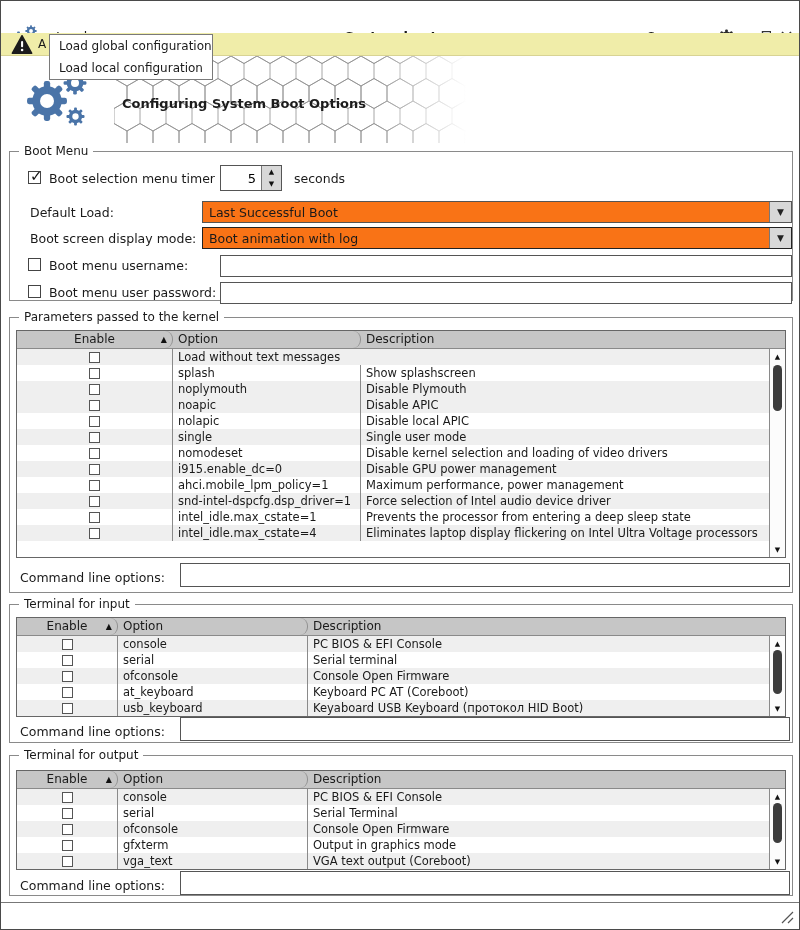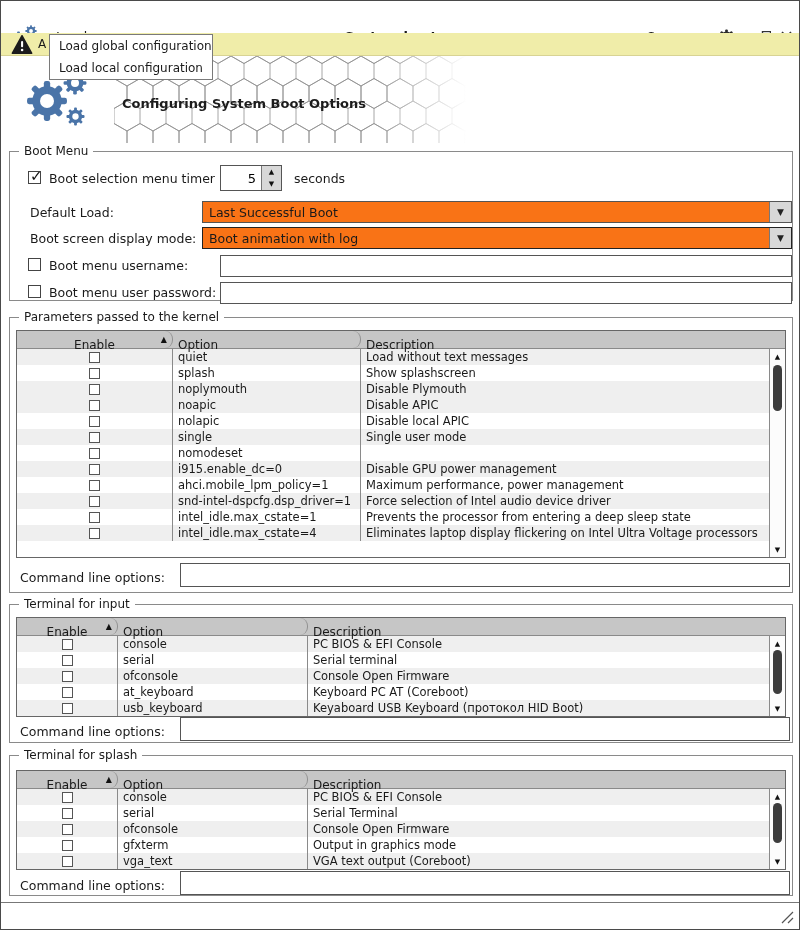--- a/index.html
+++ b/index.html
@@ -53,21 +53,21 @@
   .combo .cval { flex:1; padding-left:6px; font-size:12.5px; white-space:nowrap; overflow:hidden; }
   .combo .cbtn { width:22px; height:100%; background:#d8d8d8; border-left:1px solid #777; display:flex; align-items:center; justify-content:center; font-size:9px; color:#222; }
   .spin { position:absolute; left:210px; top:13px; width:62px; height:26px; border:1px solid #555; display:flex; background:#fff; }
   .spin input { width:40px; border:none; outline:none; text-align:right; padding-right:5px; font-family:inherit; font-size:13px; }
   .spin .sbtns { width:20px; background:#d8d8d8; border-left:1px solid #777; display:flex; flex-direction:column; }
   .spin .sbtns div { flex:1; display:flex; align-items:center; justify-content:center; font-size:7px; color:#111; line-height:1; }
 
   
   .table { position:absolute; left:6px; width:770px; border:1px solid #666; background:#fff; }
   .thead { display:flex; height:18px; background:#c6c6c6; border-bottom:1px solid #8a8a8a; }
-  .th { position:relative; font-size:12px; padding:7px 5px; border-right:1px solid #909090; white-space:nowrap;border-radius:8px; }
+  .th { position:relative; font-size:12px; padding:1px 5px; border-right:1px solid #909090; white-space:nowrap;border-radius:8px; }
   .th.c-en { text-align:center; }
   .sort { position:absolute; right:5px; top:4px; font-size:8px; color:#111; }
   .trow { display:flex; height:16px; }
   .trow.odd { background:#efefef; }
   .tc { font-size:11.5px; line-height:16px; padding:0 5px; white-space:nowrap; overflow:hidden; }
   .tc.c-en { border-right:1px solid #8a8a8a; display:flex; align-items:center; justify-content:center; padding:0; }
   .tc.c-op { border-right:1px solid #8a8a8a; }
   .rcb { width:11px; height:11px; border:1px solid #555; background:#fff; }
   
   .t-kernel .c-en { width:156px; } .t-kernel .c-op { width:188px; } .t-kernel .c-de { flex:1; }
@@ -236,21 +236,20 @@
       <div class="thead">
         <div class="th c-en"><span>Enable</span><span class="sort">▲</span></div>
         <div class="th c-op">Option</div>
         <div class="th c-de" style="border-right:none">Description</div>
       </div>
       <div>
           <div class="trow odd">
             <div class="tc c-en">
               <span class="rcb"></span>
             </div>
-            <div class="tc c-op">quiet</div>
             <div class="tc c-de">Load without text messages</div>
           </div>
           <div class="trow even">
             <div class="tc c-en">
               <span class="rcb"></span>
             </div>
             <div class="tc c-op">splash</div>
             <div class="tc c-de">Show splashscreen</div>
           </div>
           <div class="trow odd">
@@ -279,20 +278,21 @@
               <span class="rcb"></span>
             </div>
             <div class="tc c-op">single</div>
             <div class="tc c-de">Single user mode</div>
           </div>
           <div class="trow even">
             <div class="tc c-en">
               <span class="rcb"></span>
             </div>
             <div class="tc c-op">nomodeset</div>
+            <div class="tc c-de">Disable kernel selection and loading of video drivers</div>
           </div>
           <div class="trow odd">
             <div class="tc c-en">
               <span class="rcb"></span>
             </div>
             <div class="tc c-op">i915.enable_dc=0</div>
             <div class="tc c-de">Disable GPU power management</div>
           </div>
           <div class="trow even">
             <div class="tc c-en">
@@ -382,21 +382,21 @@
         <div class="sarrow up">▲</div>
         <div class="sthumb" style="top:14px;height:44px"></div>
         <div class="sarrow dn">▼</div>
       </div>
     </div>
     <span class="cmdlab" style="top:119px">Command line options:</span>
     <input class="tfield cmdinput" style="top: 112px;" value="">
   </div>
 
   <div class="group" id="grp-tout">
-    <span class="legend">Terminal for splash</span>
+    <span class="legend">Terminal for output</span>
     <div class="table t-term" style="top:14px;height:100px">
       <div class="thead">
         <div class="th c-en"><span>Enable</span><span class="sort">▲</span></div>
         <div class="th c-op">Option</div>
         <div class="th c-de" style="border-right:none">Description</div>
       </div>
       <div>
           <div class="trow odd">
             <div class="tc c-en">
               <span class="rcb"></span>

